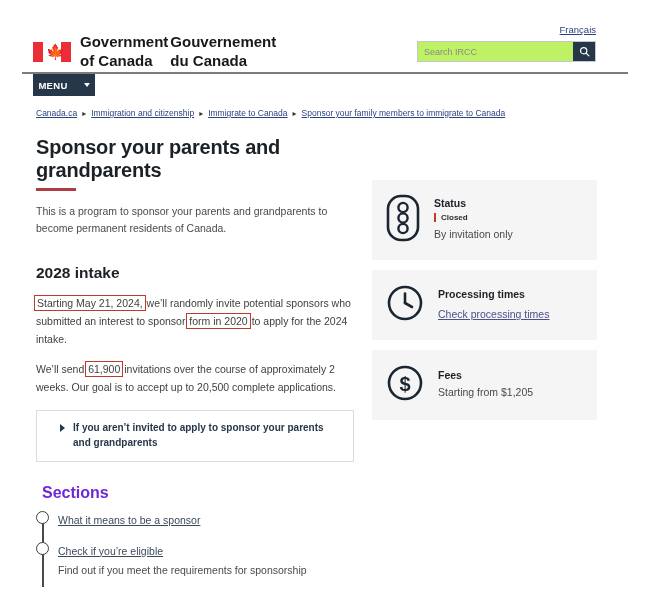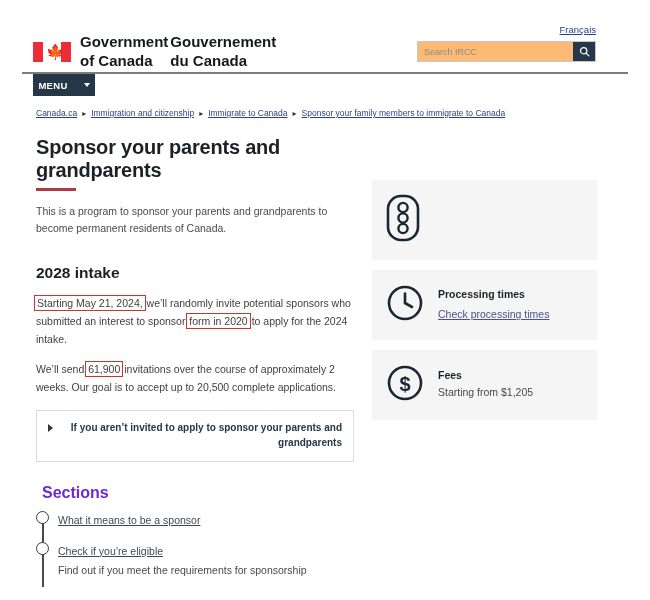--- a/index.html
+++ b/index.html
@@ -33,21 +33,21 @@
   .wordmark span { display: block; white-space: nowrap; }
 
   .lang-link {
     position: absolute; right: 54px; top: 24px;
     font-size: 9.5px; color: #2b4380; text-decoration: underline;
     cursor: pointer;
   }
   .searchwrap {
     position: absolute; right: 54px; top: 41px;
     display: flex; width: 179px; height: 21px;
-    border: 1px solid #c3c8cc; background: #fdba74;
+    border: 1px solid #c3c8cc; background: #bef264;
   }
   .searchwrap input {
     flex: 1; border: 0; outline: 0; padding: 0 6px;
     font-family: "Liberation Sans", sans-serif;
     font-size: 9px; color: #5c5c5c; background: transparent;
   }
   .searchwrap input::placeholder { color: #8a8a8a; }
   .search-btn {
     width: 22px; background: #26374a; color: #fff; border: 0;
     display: flex; align-items: center; justify-content: center; cursor: pointer;
@@ -98,22 +98,21 @@
   p.body { margin: 0 0 12px 0; font-size: 10.5px; color: #3f3f3f; line-height: 1.72; }
 
   .annot {
     outline: 1.5px solid #c0392b;
     outline-offset: 1px;
     padding: 0 1px;
   }
 
   details.panel {
     margin-top: 14px; border: 1px solid #dcdcdc; background: #fff;
-    padding: 9px 11px 10px 11px;
-    text-align: right;
+    padding: 9px 11px 10px 23px;
   }
   details.panel summary {
     list-style: none; cursor: pointer;
     font-size: 10px; font-weight: bold; color: #26374a; line-height: 1.55;
     display: block; padding-left: 13px; position: relative;
   }
   details.panel summary::-webkit-details-marker { display: none; }
   details.panel summary::before {
     content: ""; position: absolute; left: 0; top: 4px;
     width: 0; height: 0;
@@ -250,20 +249,25 @@
 
     <div class="card">
       <div class="ic">
         <svg width="34" height="48" viewBox="0 0 34 48">
           <rect x="2" y="2" width="30" height="44" rx="13" ry="13" fill="none" stroke="#1b2633" stroke-width="2.6"></rect>
           <circle cx="17" cy="13.5" r="4.6" fill="none" stroke="#1b2633" stroke-width="2.4"></circle>
           <circle cx="17" cy="24" r="4.6" fill="none" stroke="#1b2633" stroke-width="2.4"></circle>
           <circle cx="17" cy="34.5" r="4.6" fill="none" stroke="#1b2633" stroke-width="2.4"></circle>
         </svg>
       </div>
+      <div class="txt">
+        <div class="card-title">Status</div>
+        <div class="badge">Closed</div>
+        <div class="card-sub">By invitation only</div>
+      </div>
     </div>
 
     <div class="card">
       <div class="ic">
         <svg width="38" height="38" viewBox="0 0 38 38">
           <circle cx="19" cy="19" r="16" fill="none" stroke="#1b2633" stroke-width="2.6"></circle>
           <line x1="19" y1="19" x2="19" y2="9.5" stroke="#1b2633" stroke-width="2.6" stroke-linecap="round"></line>
           <line x1="19" y1="19" x2="26" y2="23" stroke="#1b2633" stroke-width="2.6" stroke-linecap="round"></line>
         </svg>
       </div>

